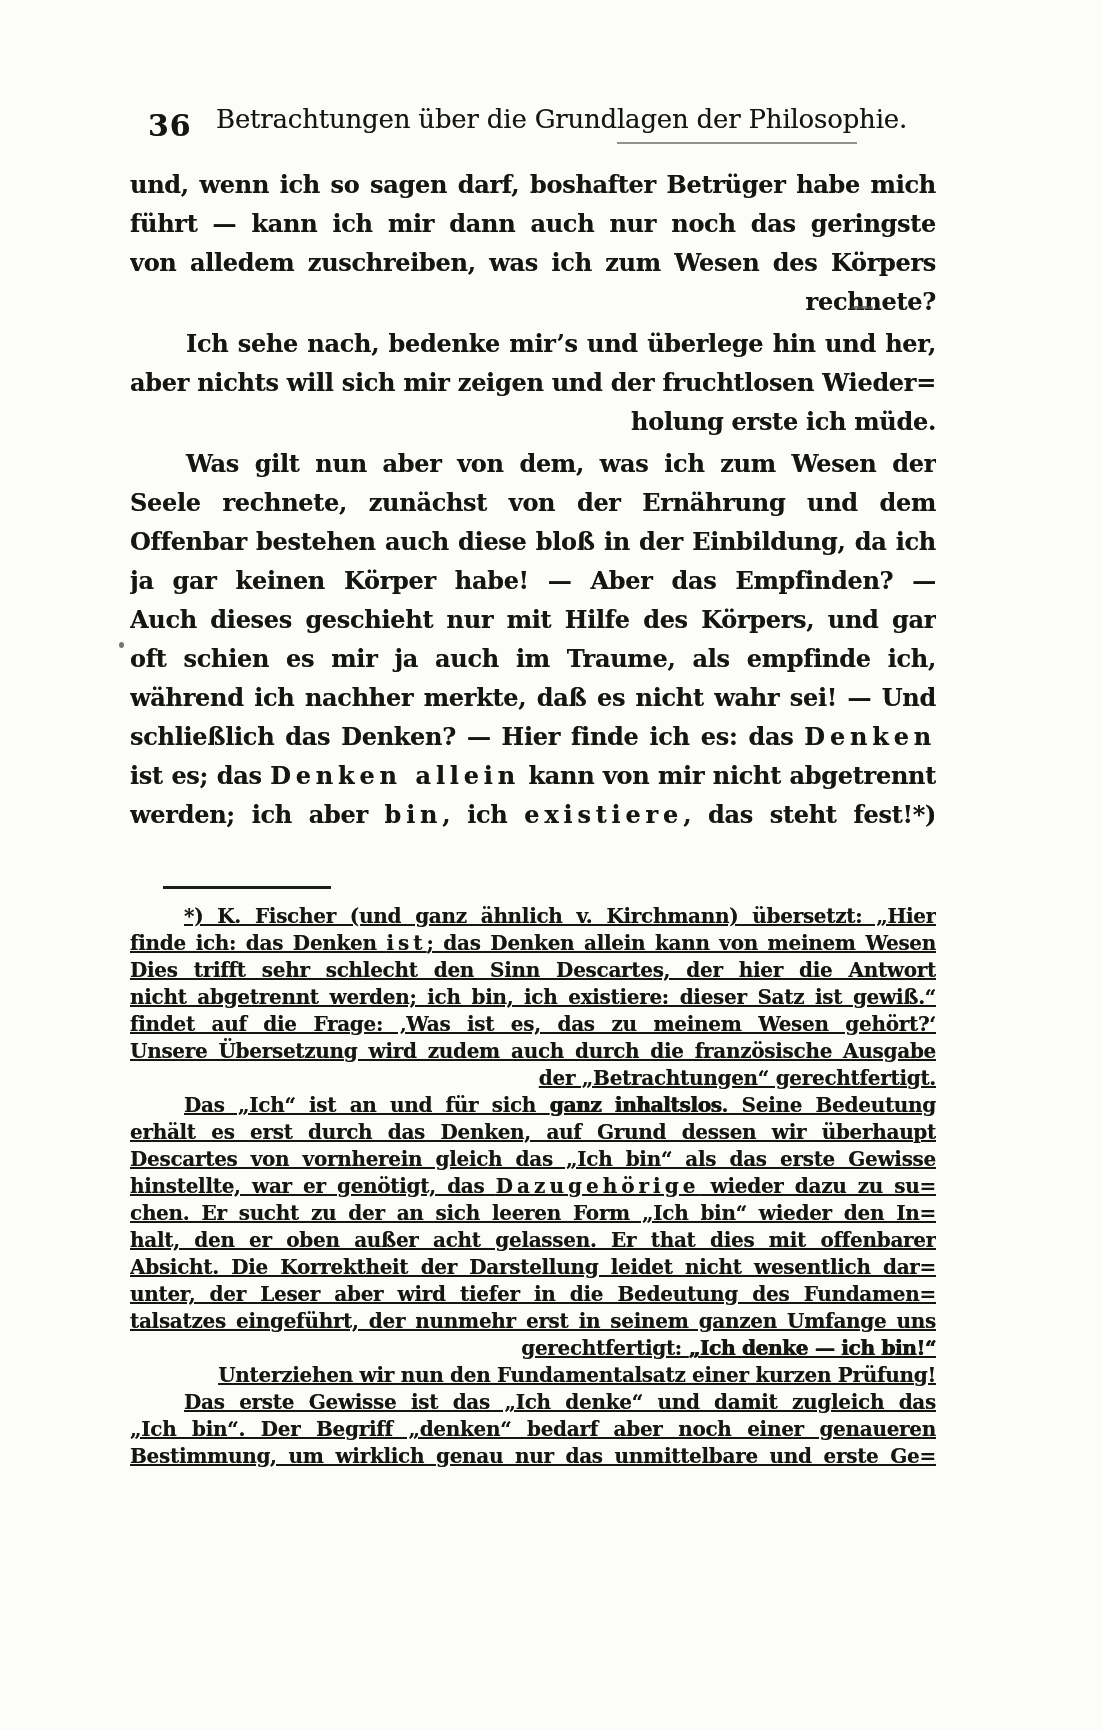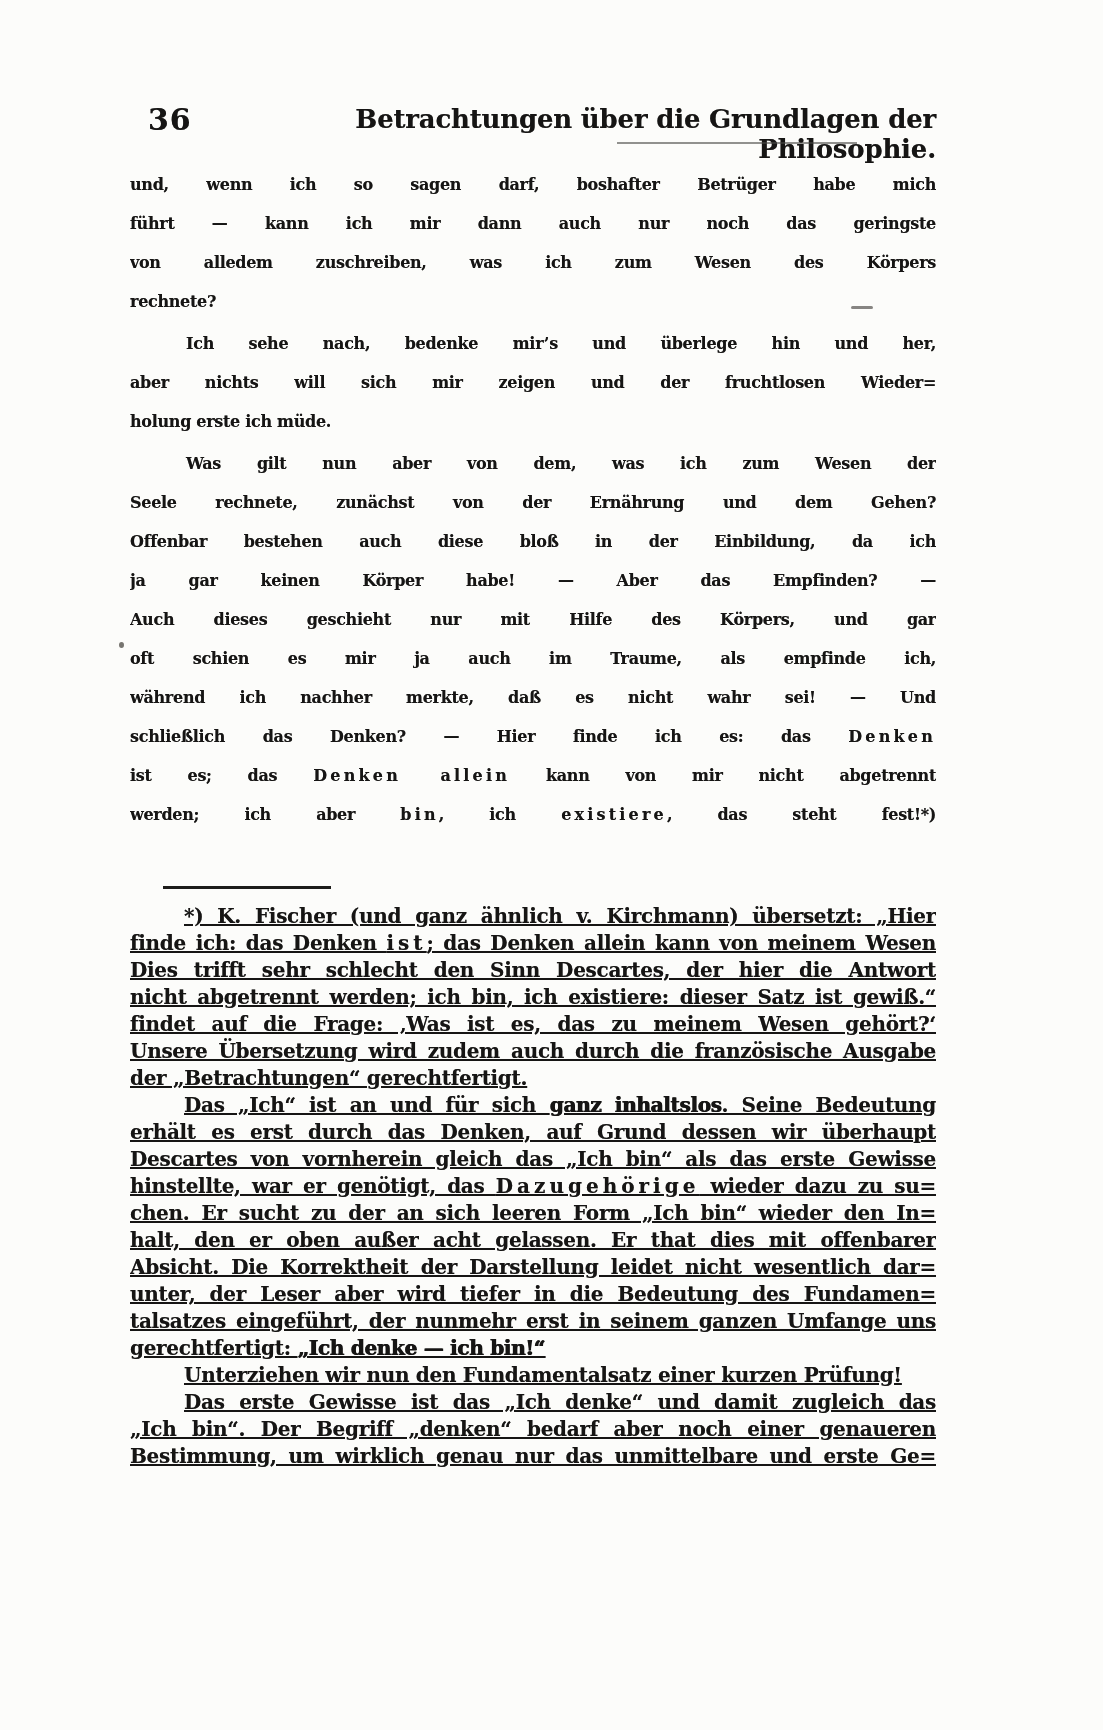--- a/index.html
+++ b/index.html
@@ -6,42 +6,42 @@
   body {
     width:1103px; height:1730px; position:relative;
     background:#fcfcfa; color:#161514;
     font-family:"DejaVu Serif", serif;
     overflow:hidden;
     text-shadow:0 0 .5px rgba(22,21,20,.55);
   }
   .page { position:absolute; inset:0; }
 
   .page-header { position:absolute; left:130px; top:100px; width:806px; height:40px; }
-  .page-number { position:absolute; left:18px; top:2px; font-size:30px; font-weight:bold; letter-spacing:1px; }
-  .running-title { display:block; text-align:right; padding-left:86px; font-size:26px; font-weight:bold; letter-spacing:-0.2px; padding-top:4px; }
+  .page-number { position:absolute; left:18px; top:8px; font-size:30px; font-weight:bold; letter-spacing:1px; }
+  .running-title { display:block; text-align:left; padding-left:86px; font-size:26px; font-weight:normal; letter-spacing:-0.2px; padding-top:4px; }
   .header-rule { position:absolute; left:617px; top:142px; width:240px; height:2px; background:#4a4a46; opacity:.6; }
 
   .main-text {
     position:absolute; left:130px; top:165px; width:806px;
-    font-size:16px; line-height:39px; font-weight:bold; letter-spacing:-0.3px;
+    font-size:24px; line-height:39px; font-weight:bold; letter-spacing:-0.3px;
   }
   .main-text .para + .para { margin-top:3px; }
 
   .footnote-rule { position:absolute; left:163px; top:886px; width:168px; height:3px; background:#1d1c1a; }
 
   .footnote-text {
     position:absolute; left:130px; top:903px; width:806px;
     font-size:20px; line-height:27px; font-weight:bold; letter-spacing:-0.3px;text-decoration:underline;
   }
 
   .tline { overflow:hidden; }
   .main-text .tline { height:39px; }
   .footnote-text .tline { height:27px; }
   .just { text-align:justify; text-align-last:justify; }
-  .noju { text-align:left; }
+  .noju { text-align:right; }
   .ind-main { text-indent:56px; }
   .ind-foot { text-indent:54px; }
 
   .seg-n {}
   .seg-sp { letter-spacing:.2em; }
   .seg-b { text-shadow:.8px 0 currentColor, 0 0 .5px rgba(22,21,20,.55); }
 
   .artifact { position:absolute; background:#55534e; }
   .artifact-dash { left:851px; top:306px; width:22px; height:3px; opacity:.7; border-radius:2px; }
   .artifact-dot { left:119px; top:642px; width:5px; height:6px; opacity:.8; border-radius:50%; }

